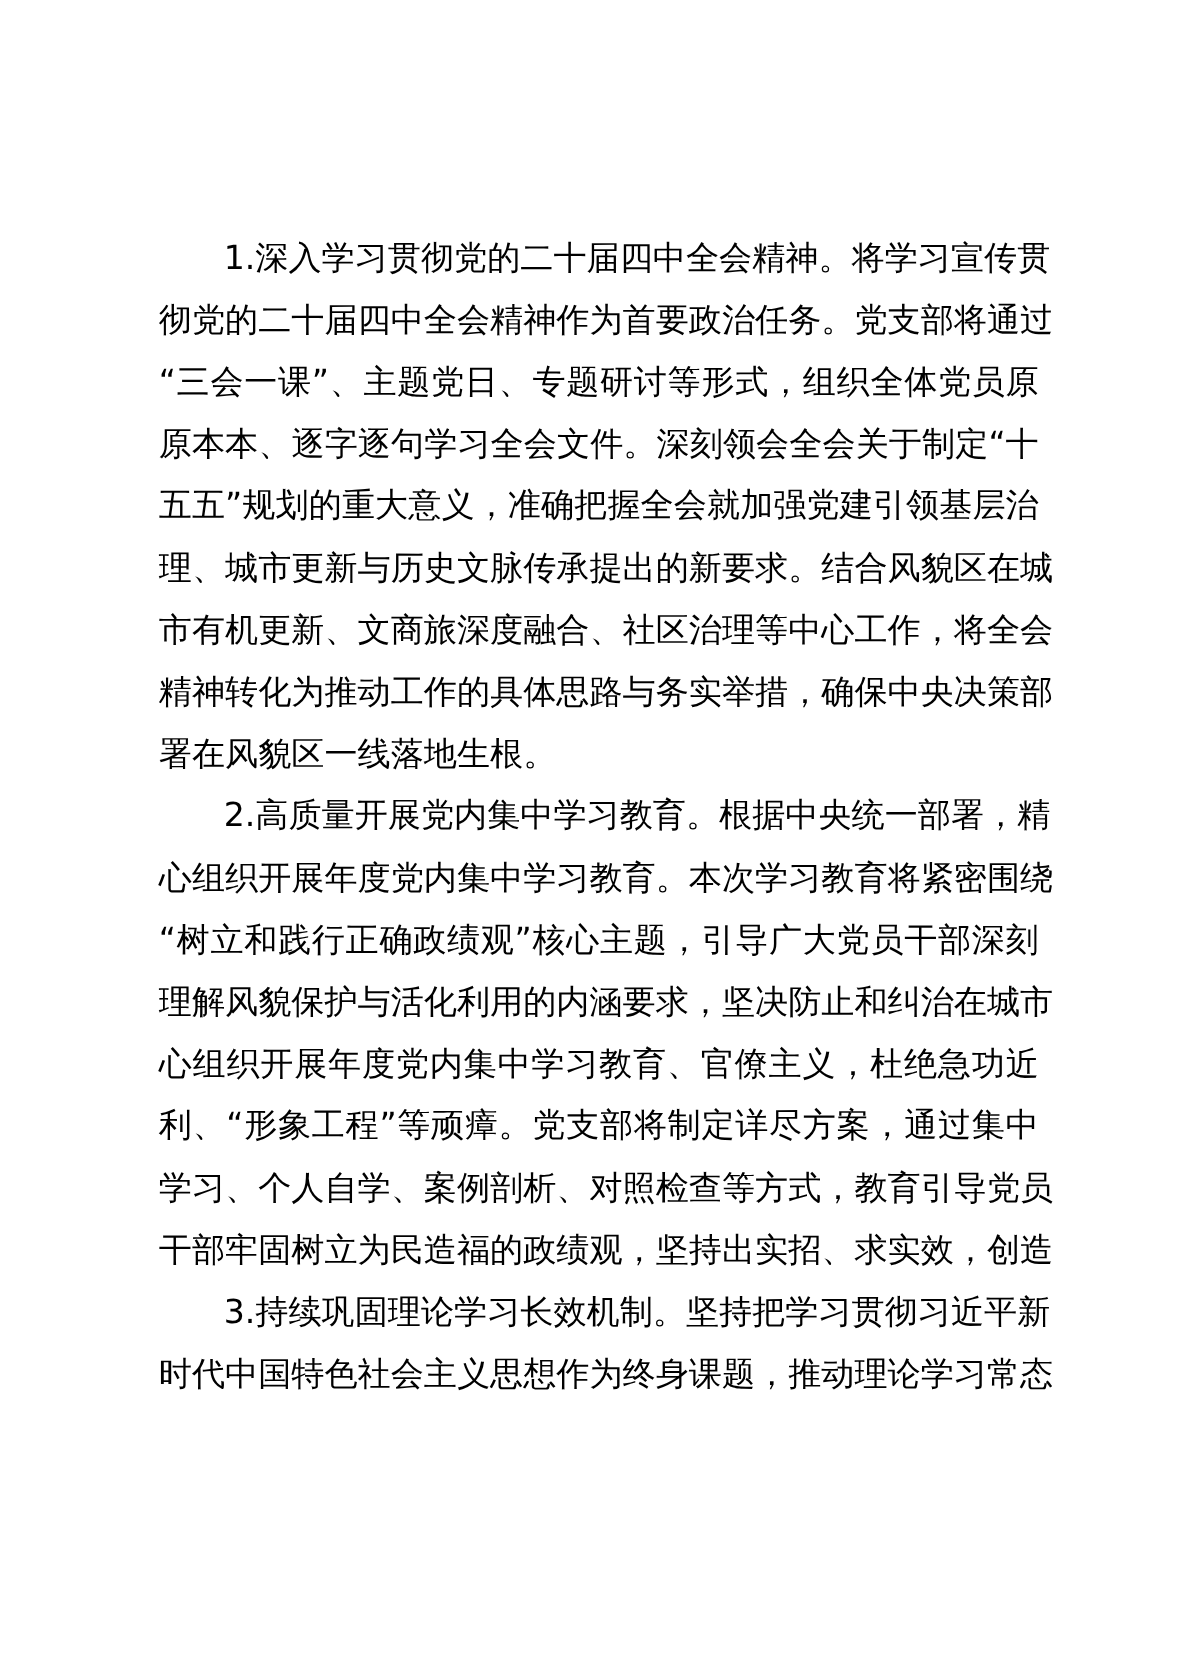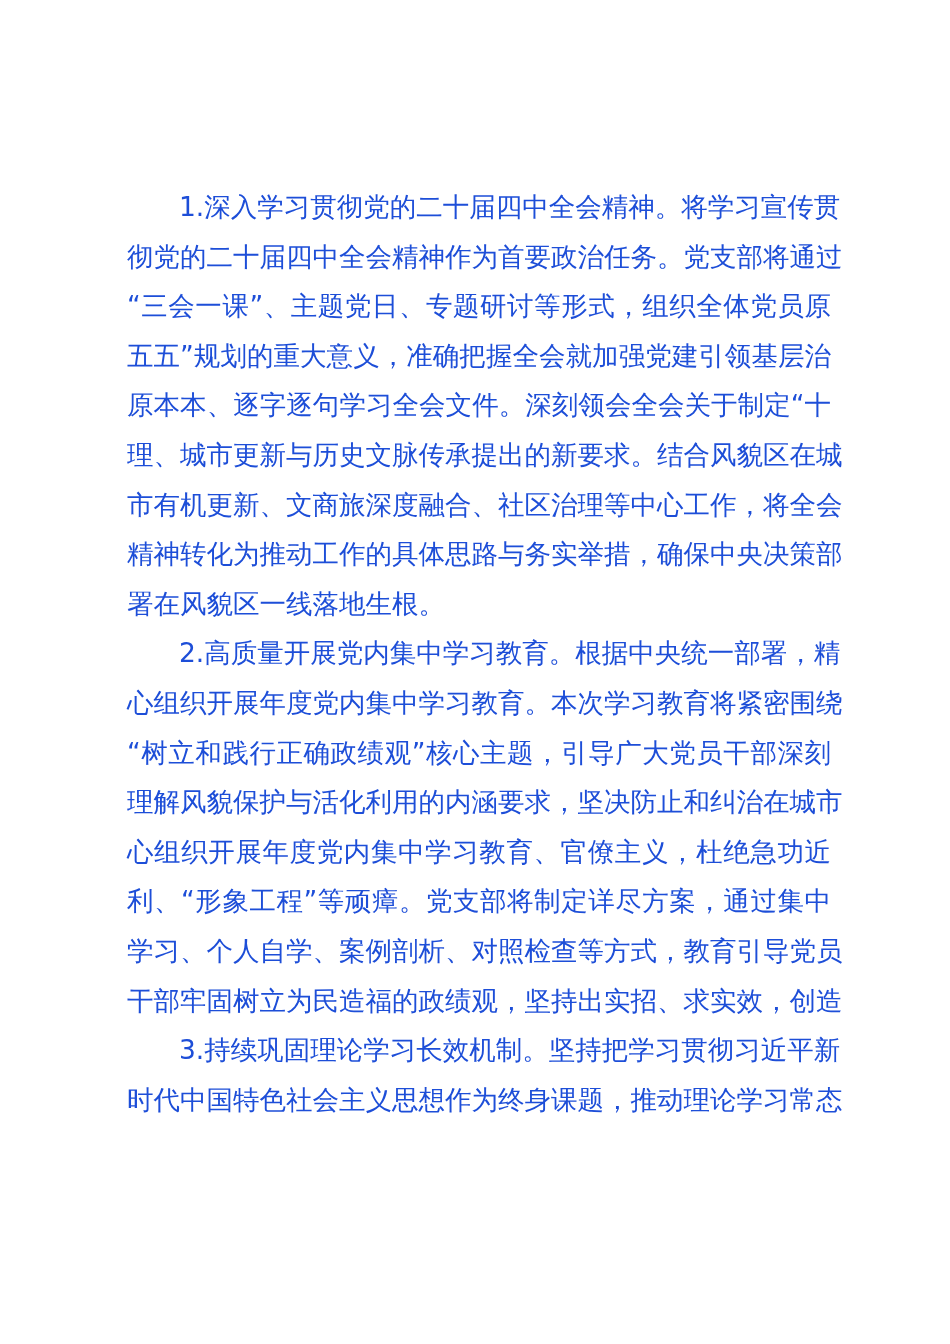--- a/index.html
+++ b/index.html
@@ -5,42 +5,42 @@
   html, body { margin: 0; padding: 0; background: #ffffff; }
   body { width: 950px; height: 1344px; position: relative; overflow: hidden; }
   .page {
     position: absolute;
     left: 127px;
     top: 182px;
     width: 704px;
     font-family: "DejaVu Sans", sans-serif;
     font-size: 26.5px;
     line-height: 49.6px;
-    color: #1d4ed8;
+    color: #000000;
   }
   .line {
     display: block;
     white-space: nowrap;
     height: 49.6px;
     text-align: justify;
     text-align-last: justify;
   }
   .line.last { text-align-last: left; }
   .line.indent { padding-left: 52px; }
 </style>
 </head>
 <body>
 
 <div class="page">
   <div>
     <span class="line indent">1.深入学习贯彻党的二十届四中全会精神。将学习宣传贯</span>
     <span class="line">彻党的二十届四中全会精神作为首要政治任务。党支部将通过</span>
     <span class="line">“三会一课”、主题党日、专题研讨等形式，组织全体党员原</span>
+    <span class="line">原本本、逐字逐句学习全会文件。深刻领会全会关于制定“十</span>
     <span class="line">五五”规划的重大意义，准确把握全会就加强党建引领基层治</span>
-    <span class="line">原本本、逐字逐句学习全会文件。深刻领会全会关于制定“十</span>
     <span class="line">理、城市更新与历史文脉传承提出的新要求。结合风貌区在城</span>
     <span class="line">市有机更新、文商旅深度融合、社区治理等中心工作，将全会</span>
     <span class="line">精神转化为推动工作的具体思路与务实举措，确保中央决策部</span>
     <span class="line last">署在风貌区一线落地生根。</span>
   </div>
   <div>
     <span class="line indent">2.高质量开展党内集中学习教育。根据中央统一部署，精</span>
     <span class="line">心组织开展年度党内集中学习教育。本次学习教育将紧密围绕</span>
     <span class="line">“树立和践行正确政绩观”核心主题，引导广大党员干部深刻</span>
     <span class="line">理解风貌保护与活化利用的内涵要求，坚决防止和纠治在城市</span>

